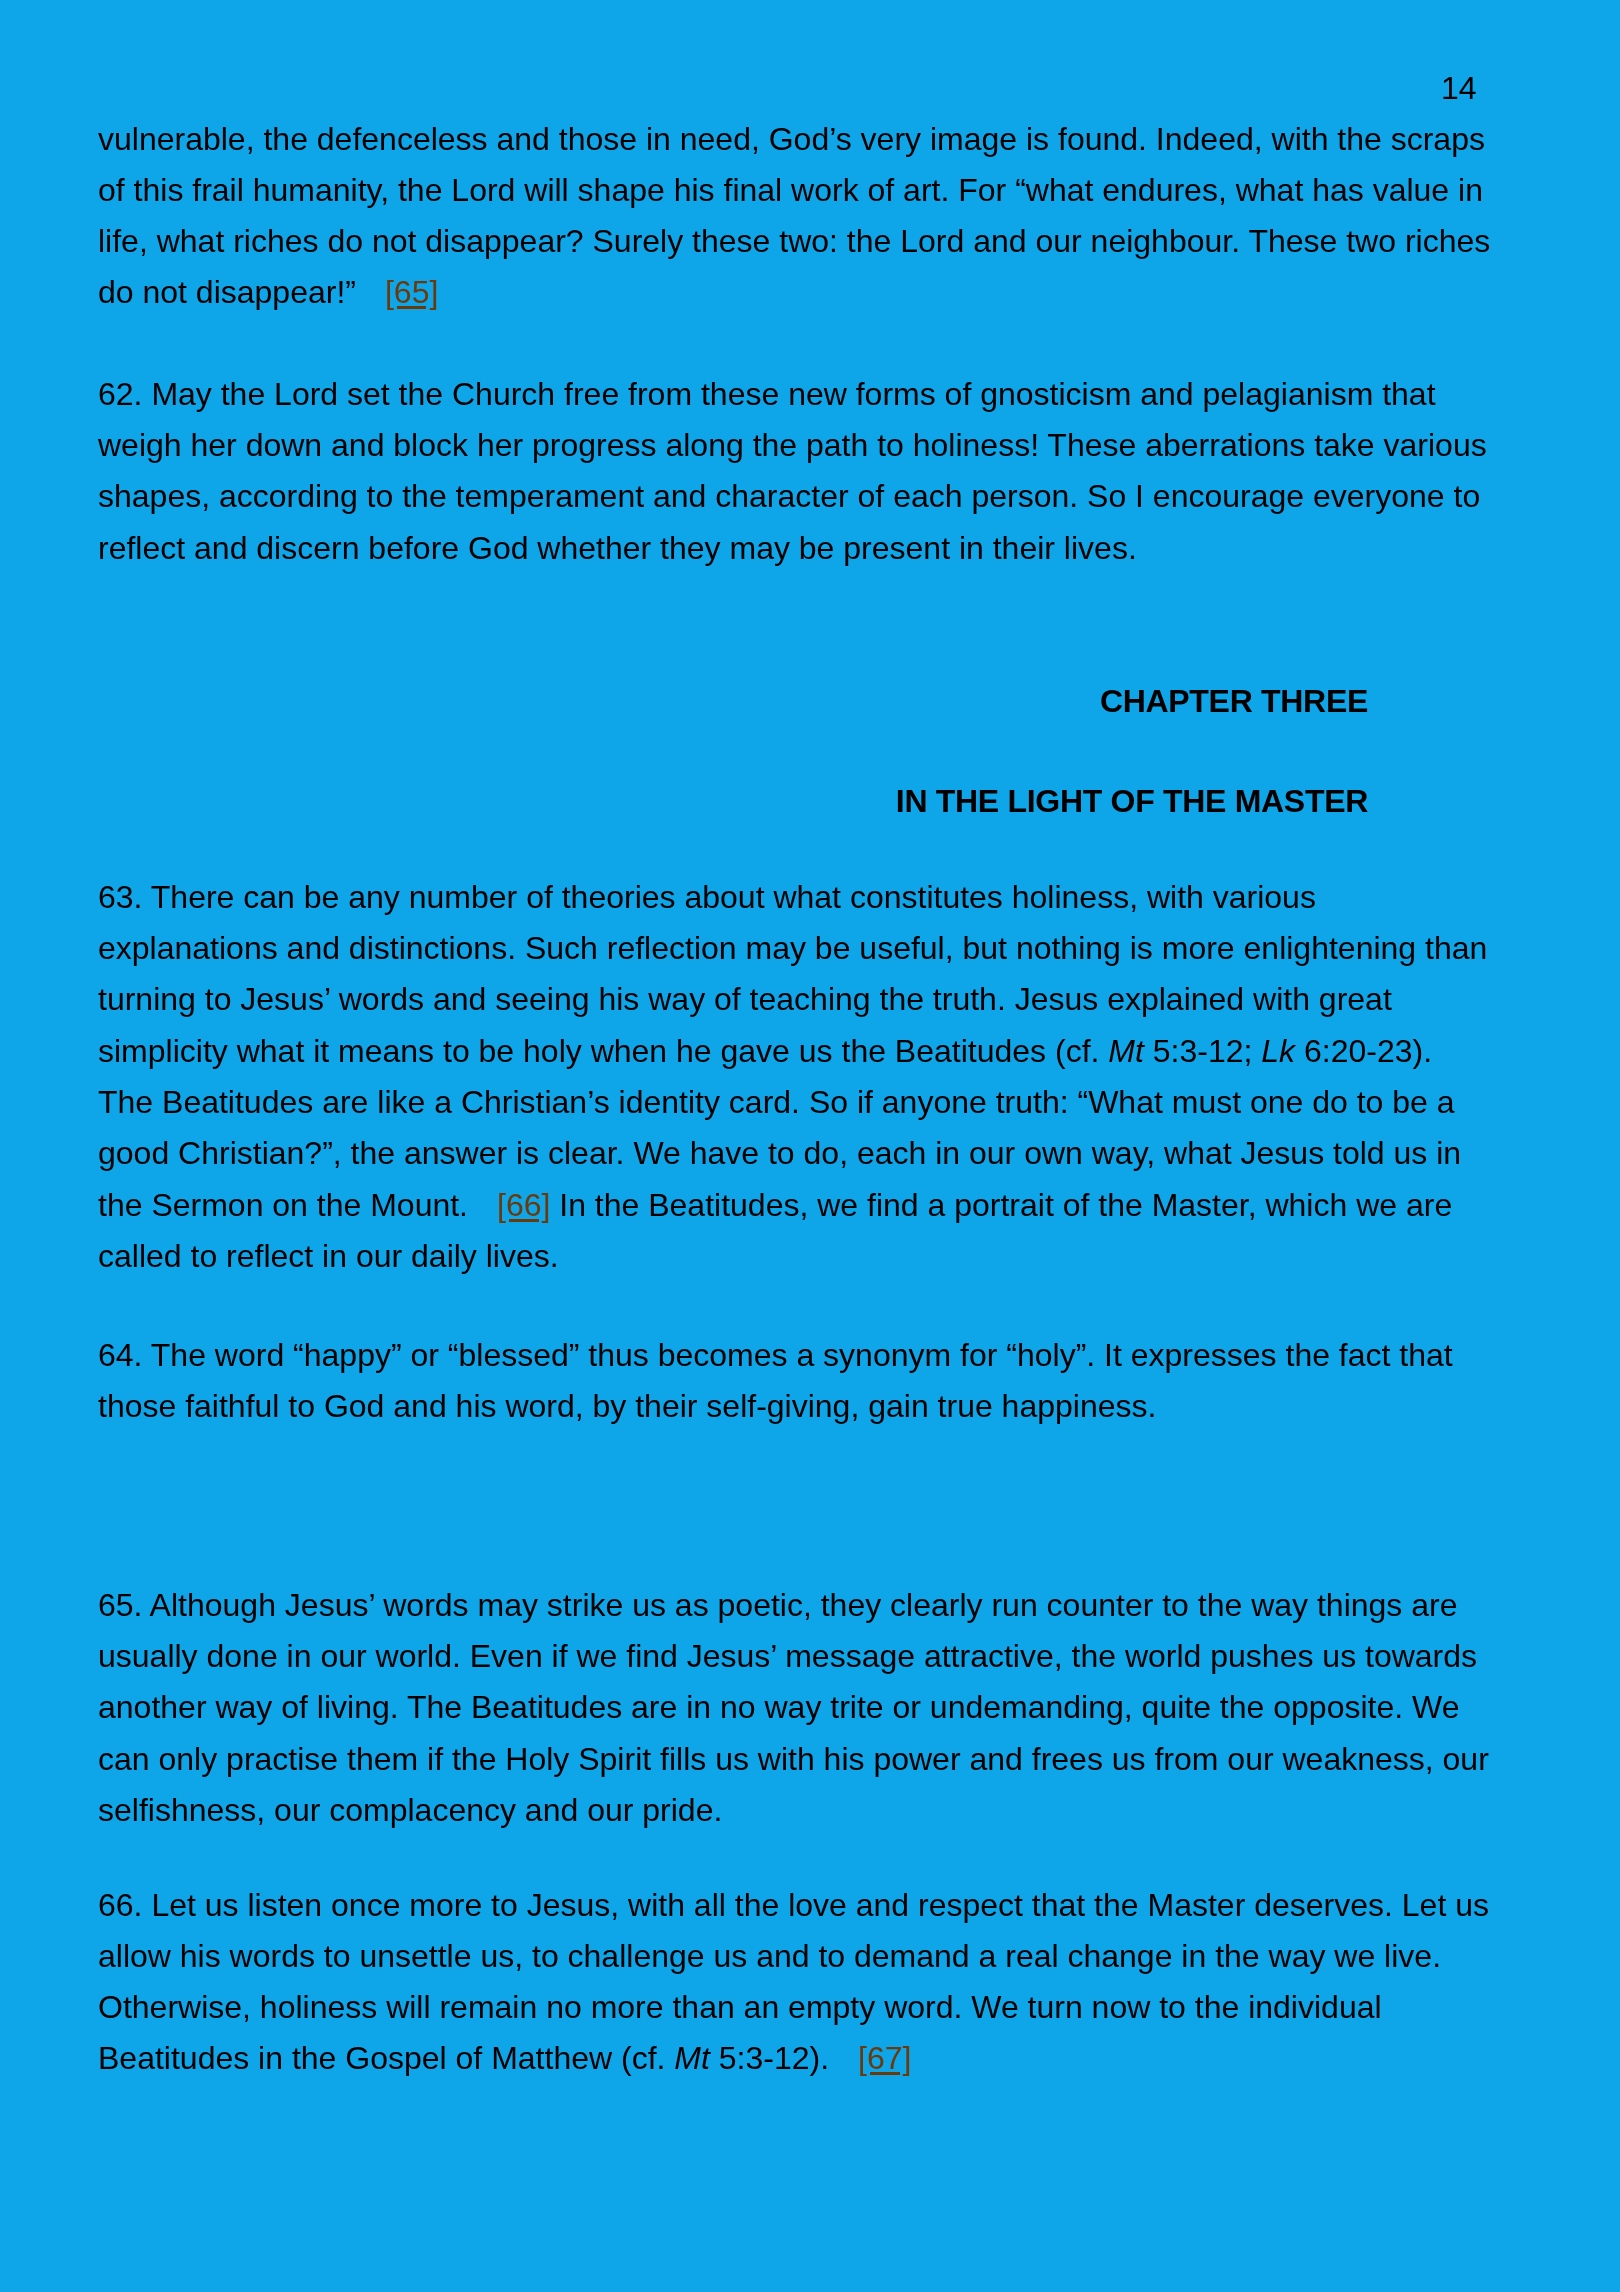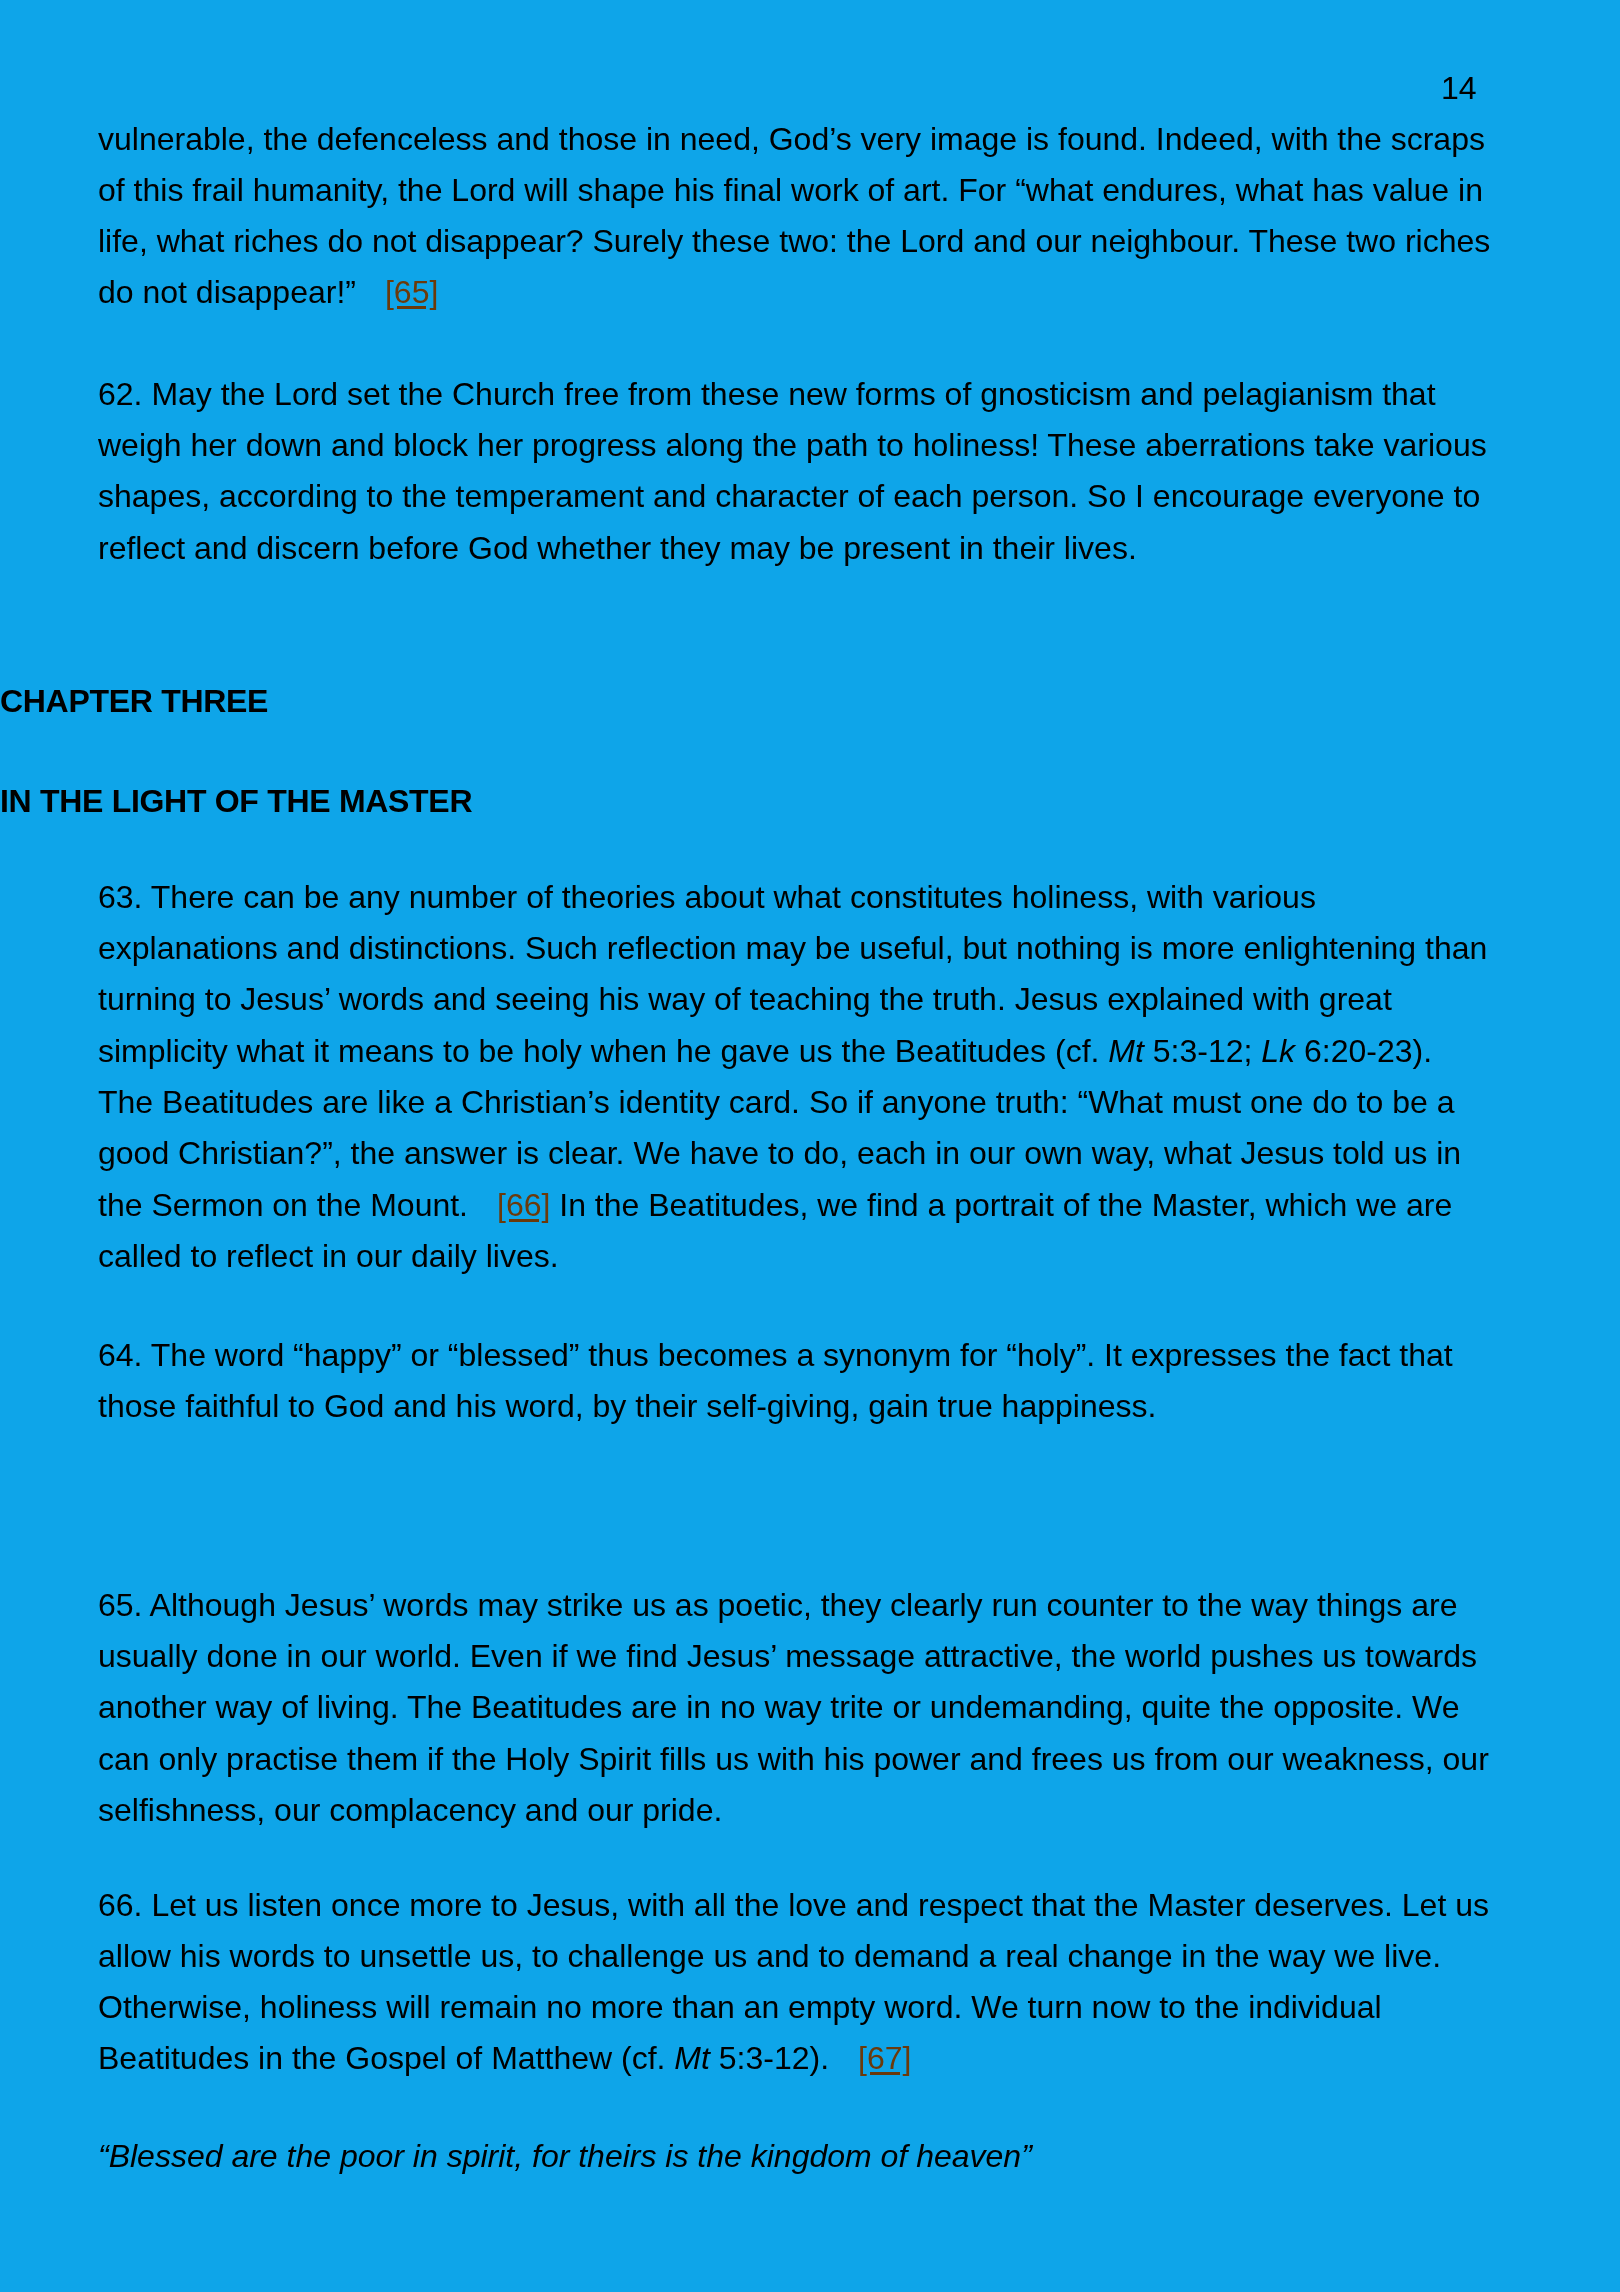--- a/index.html
+++ b/index.html
@@ -8,21 +8,21 @@
   .ln {
     position: absolute; left: 98px; white-space: nowrap;
     font-family: "Liberation Sans", sans-serif; font-size: 32px; line-height: 39px;
     color: #000;
   }
   .pagenum {
     position: absolute; left: 1441px; top: 69px;
     font-family: "Liberation Sans", sans-serif; font-size: 32px; line-height: 39px; color: #000;
   }
   .heading {
-    position: absolute; left: 0; width: 1368px; text-align: left;
+    position: absolute; left: 0; width: 1368px; text-align: right;
     font-family: "Liberation Sans", sans-serif; font-size: 32px; font-weight: bold; line-height: 39px;
     color: #000; letter-spacing: -0.3px;
   }
   .subhead {
     position: absolute; left: 98px; white-space: nowrap;
     font-family: "Liberation Sans", sans-serif; font-size: 32px; font-weight: bold; font-style: italic;
     line-height: 39px; color: #000; letter-spacing: -0.5px;
   }
   .it { font-style: italic; }
   a.fn { color: #6b3a0b; text-decoration: underline; text-underline-offset: 2.9px; margin-left: 29px; }
@@ -76,16 +76,15 @@
     <div class="ln" style="top:1791px">selfishness, our complacency and our pride.</div>
   </div>
 
   <div>
     <div class="ln" style="top:1886px">66. Let us listen once more to Jesus, with all the love and respect that the Master deserves. Let us</div>
     <div class="ln" style="top:1937px">allow his words to unsettle us, to challenge us and to demand a real change in the way we live.</div>
     <div class="ln" style="top:1988px">Otherwise, holiness will remain no more than an empty word. We turn now to the individual</div>
     <div class="ln" style="top:2039px"><span>Beatitudes in the Gospel of Matthew (cf. </span><span class="it">Mt</span><span> 5:3-12).</span><a class="fn" href="#" style="color: rgb(107, 58, 11);">[67]</a></div>
   </div>
 
-  <div class="ln it" style="top:2137px">“Blessed are the poor in spirit, for theirs is the kingdom of heaven”</div>
 
 </div>
 
 
 </body></html>

